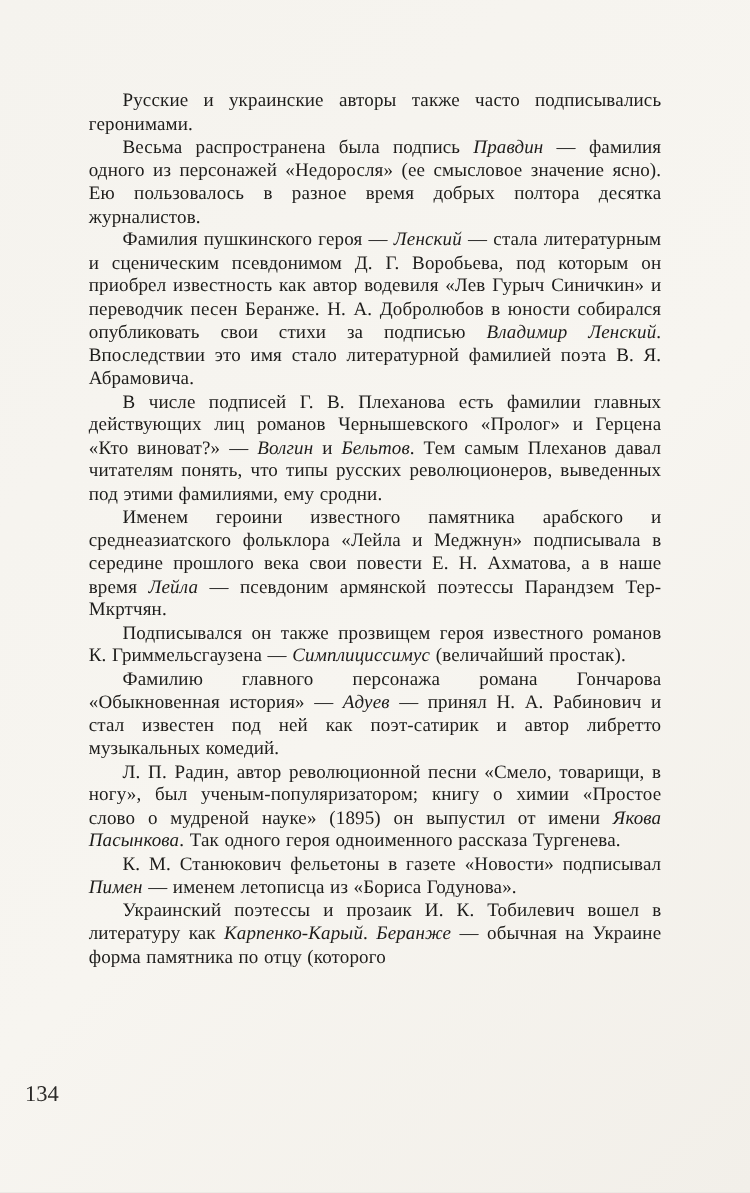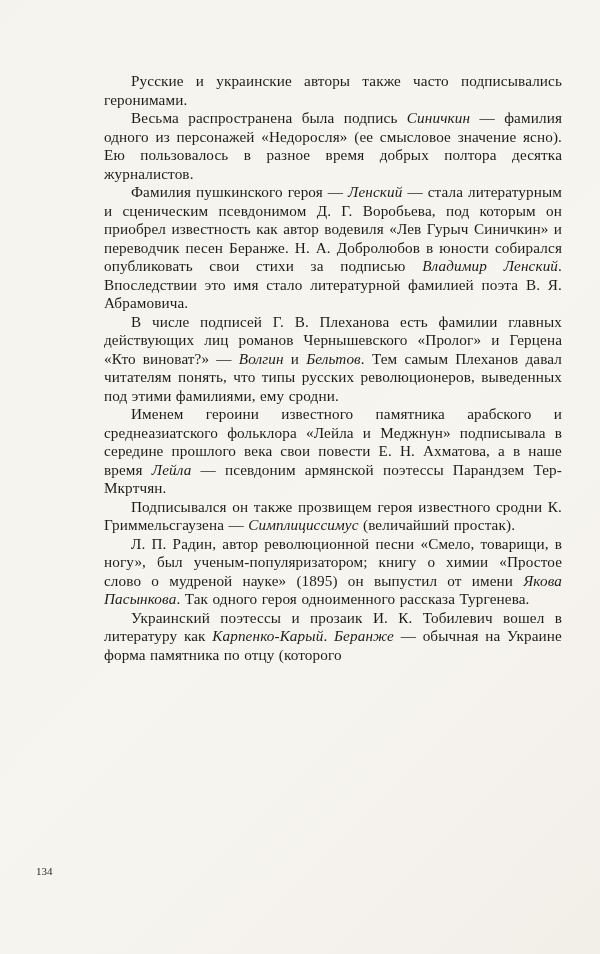--- a/index.html
+++ b/index.html
@@ -16,53 +16,54 @@
     background: linear-gradient(135deg, #f5f3ee 0%, #f7f5f0 55%, #f2efe9 100%);
     font-family: "Liberation Serif", "DejaVu Serif", serif;
     color: #1d1c1a;
     overflow: hidden;
   }
   .text-column {
     position: absolute;
     left: 71px;
     top: 72px;
     width: 458px;
-    margin-left: 33px;
   }
   p.para {
     margin: 0;
     padding: 0;
     text-align: justify;
     text-indent: 27px;
     font-size: 15.2px;
     line-height: 18.5px;
     letter-spacing: 0.12px;
     word-spacing: 0.5px;
   }
   p.para span { white-space: normal; }
   .em {
     font-style: italic;
   }
   .page-number {
     position: absolute;
-    left: 36px;
+    left: 20px;
     top: 866px;
-    font-size: 11px;
+    font-size: 18px;
     line-height: 1;
     color: #2a2927;
   }
 </style>
 </head>
 <body>
 
 <div class="scan-page">
   <div class="text-column">
       <p class="para"><span>Русские и украинские авторы также часто подписывались геронимами.</span></p>
-      <p class="para"><span>Весьма распространена была подпись </span><span class="em">Синичкин</span><span> — фамилия одного из персонажей «Недоросля» (ее смысловое значение ясно). Ею пользовалось в разное время добрых полтора десятка журналистов.</span></p>
+      <p class="para"><span>Весьма распространена была подпись </span><span class="em">Правдин</span><span> — фамилия одного из персонажей «Недоросля» (ее смысловое значение ясно). Ею пользовалось в разное время добрых полтора десятка журналистов.</span></p>
       <p class="para"><span>Фамилия пушкинского героя — </span><span class="em">Ленский</span><span> — стала литературным и сценическим псевдонимом Д. Г. Воробьева, под которым он приобрел известность как автор водевиля «Лев Гурыч Синичкин» и переводчик песен Беранже. Н. А. Добролюбов в юности собирался опубликовать свои стихи за подписью </span><span class="em">Владимир Ленский</span><span>. Впоследствии это имя стало литературной фамилией поэта В. Я. Абрамовича.</span></p>
       <p class="para"><span>В числе подписей Г. В. Плеханова есть фамилии главных действующих лиц романов Чернышевского «Пролог» и Герцена «Кто виноват?» — </span><span class="em">Волгин</span><span> и </span><span class="em">Бельтов</span><span>. Тем самым Плеханов давал читателям понять, что типы русских революционеров, выведенных под этими фамилиями, ему сродни.</span></p>
       <p class="para"><span>Именем героини известного памятника арабского и среднеазиатского фольклора «Лейла и Меджнун» подписывала в середине прошлого века свои повести Е. Н. Ахматова, а в наше время </span><span class="em">Лейла</span><span> — псевдоним армянской поэтессы Парандзем Тер-Мкртчян.</span></p>
-      <p class="para"><span>Подписывался он также прозвищем героя известного сродни К. Гриммельсгаузена — </span><span class="em">Симплициссимус</span><span> (величайший простак).</span></p>
+      <p class="para"><span>Подписывался он также прозвищем героя известного романов К. Гриммельсгаузена — </span><span class="em">Симплициссимус</span><span> (величайший простак).</span></p>
+      <p class="para"><span>Фамилию главного персонажа романа Гончарова «Обыкновенная история» — </span><span class="em">Адуев</span><span> — принял Н. А. Рабинович и стал известен под ней как поэт-сатирик и автор либретто музыкальных комедий.</span></p>
       <p class="para"><span>Л. П. Радин, автор революционной песни «Смело, товарищи, в ногу», был ученым-популяризатором; книгу о химии «Простое слово о мудреной науке» (1895) он выпустил от имени </span><span class="em">Якова Пасынкова</span><span>. Так одного героя одноименного рассказа Тургенева.</span></p>
+      <p class="para"><span>К. М. Станюкович фельетоны в газете «Новости» подписывал </span><span class="em">Пимен</span><span> — именем летописца из «Бориса Годунова».</span></p>
       <p class="para"><span>Украинский поэтессы и прозаик И. К. Тобилевич вошел в литературу как </span><span class="em">Карпенко-Карый</span><span>. </span><span class="em">Беранже</span><span> — обычная на Украине форма памятника по отцу (которого</span></p>
     </div>
   <div class="page-number">134</div>
 </div>
 
 </body></html>

